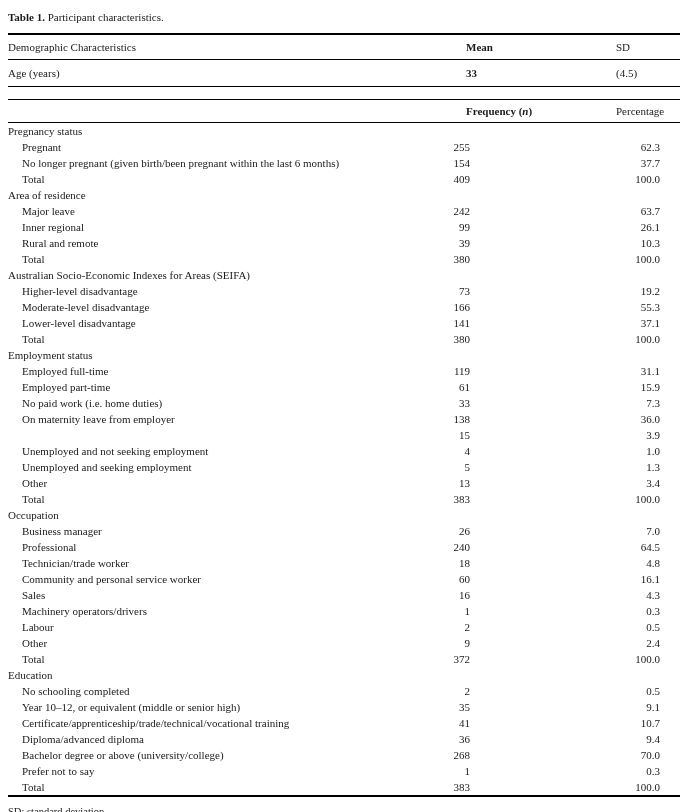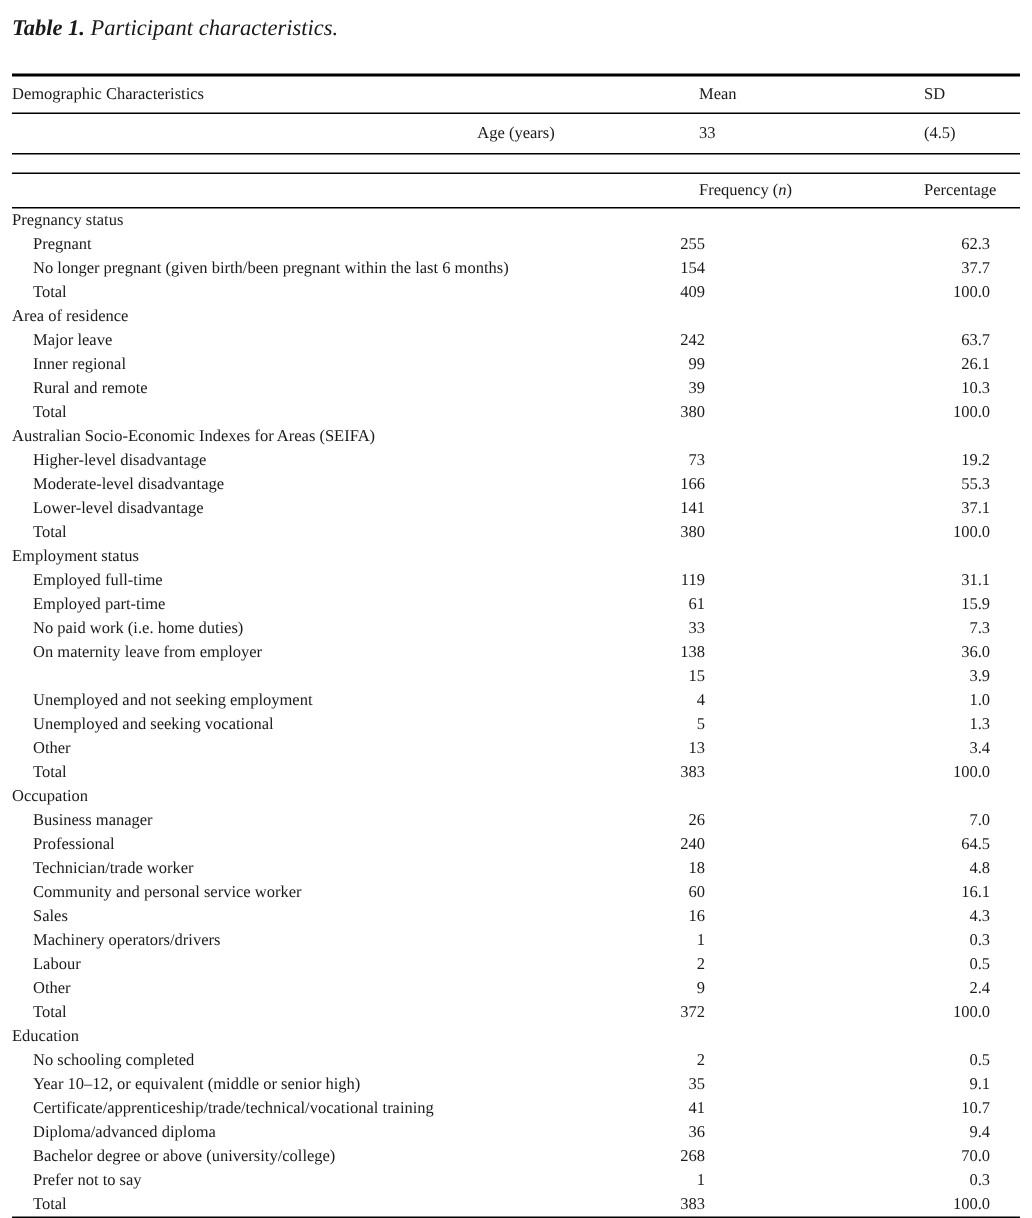--- a/index.html
+++ b/index.html
@@ -4,32 +4,32 @@
 <style>
   * { margin: 0; padding: 0; box-sizing: border-box; }
   html, body { background: #ffffff; }
   body {
     width: 688px; height: 812px; overflow: hidden;
     color: #1a1a1a;
     font-family: "Liberation Serif", "DejaVu Serif", serif;
     font-size: 11px;
   }
   .page { padding: 6px 8px 0 8px; width: 688px; }
-  .caption { font-size: 15px; padding: 5px 0 21px 0; font-style: italic; }
+  .caption { font-size: 11px; padding: 5px 0 10px 0; }
   .caption .cap-label { font-weight: bold; }
   .rule { border-top: 1px solid #000; height: 0; }
   .rule.thick { border-top: 2px solid #000; }
   .row { position: relative; height: 16px; line-height: 16px; white-space: nowrap; }
   .row.hdr { height: 24px; line-height: 24px; }
-  .row.agerow { height: 26px; line-height: 26px; text-align: center; }
+  .row.agerow { height: 26px; line-height: 26px; }
   .row.hdr2 { height: 22px; line-height: 22px; }
   .spacer { height: 12px; }
   .label { display: inline-block; }
   .label.indent { padding-left: 14px; }
-  .colh2 { position: absolute; left: 458px; }
+  .colh2 { position: absolute; left: 458px; font-weight: bold; }
   .colh3 { position: absolute; left: 608px; }
   .num { position: absolute; text-align: right; }
   .num.freq { right: 210px; }
   .num.pct { right: 20px; }
   .ital { font-style: italic; }
   .footnote { font-size: 10.5px; padding-top: 9px; }
 </style>
 </head>
 <body>
 
@@ -83,21 +83,21 @@
       <div class="row"><span class="label indent">Moderate-level disadvantage</span><span class="num freq">166</span><span class="num pct">55.3</span></div>
       <div class="row"><span class="label indent">Lower-level disadvantage</span><span class="num freq">141</span><span class="num pct">37.1</span></div>
       <div class="row"><span class="label indent">Total</span><span class="num freq">380</span><span class="num pct">100.0</span></div>
       <div class="row"><span class="label">Employment status</span></div>
       <div class="row"><span class="label indent">Employed full-time</span><span class="num freq">119</span><span class="num pct">31.1</span></div>
       <div class="row"><span class="label indent">Employed part-time</span><span class="num freq">61</span><span class="num pct">15.9</span></div>
       <div class="row"><span class="label indent">No paid work (i.e. home duties)</span><span class="num freq">33</span><span class="num pct">7.3</span></div>
       <div class="row"><span class="label indent">On maternity leave from employer</span><span class="num freq">138</span><span class="num pct">36.0</span></div>
       <div class="row"><span class="num freq">15</span><span class="num pct">3.9</span></div>
       <div class="row"><span class="label indent">Unemployed and not seeking employment</span><span class="num freq">4</span><span class="num pct">1.0</span></div>
-      <div class="row"><span class="label indent">Unemployed and seeking vocational</span><span class="num freq">5</span><span class="num pct">1.3</span></div>
+      <div class="row"><span class="label indent">Unemployed and seeking employment</span><span class="num freq">5</span><span class="num pct">1.3</span></div>
       <div class="row"><span class="label indent">Other</span><span class="num freq">13</span><span class="num pct">3.4</span></div>
       <div class="row"><span class="label indent">Total</span><span class="num freq">383</span><span class="num pct">100.0</span></div>
       <div class="row"><span class="label">Occupation</span></div>
       <div class="row"><span class="label indent">Business manager</span><span class="num freq">26</span><span class="num pct">7.0</span></div>
       <div class="row"><span class="label indent">Professional</span><span class="num freq">240</span><span class="num pct">64.5</span></div>
       <div class="row"><span class="label indent">Technician/trade worker</span><span class="num freq">18</span><span class="num pct">4.8</span></div>
       <div class="row"><span class="label indent">Community and personal service worker</span><span class="num freq">60</span><span class="num pct">16.1</span></div>
       <div class="row"><span class="label indent">Sales</span><span class="num freq">16</span><span class="num pct">4.3</span></div>
       <div class="row"><span class="label indent">Machinery operators/drivers</span><span class="num freq">1</span><span class="num pct">0.3</span></div>
       <div class="row"><span class="label indent">Labour</span><span class="num freq">2</span><span class="num pct">0.5</span></div>

